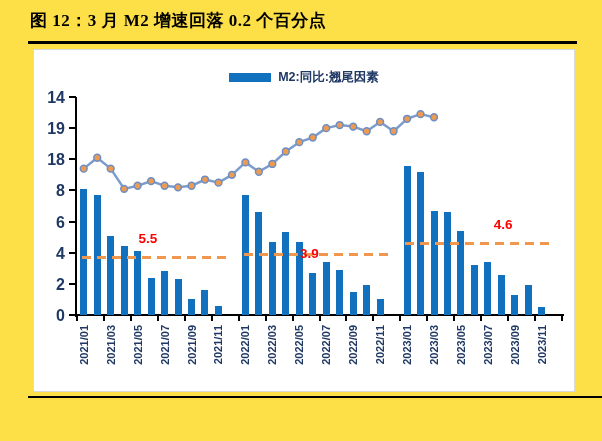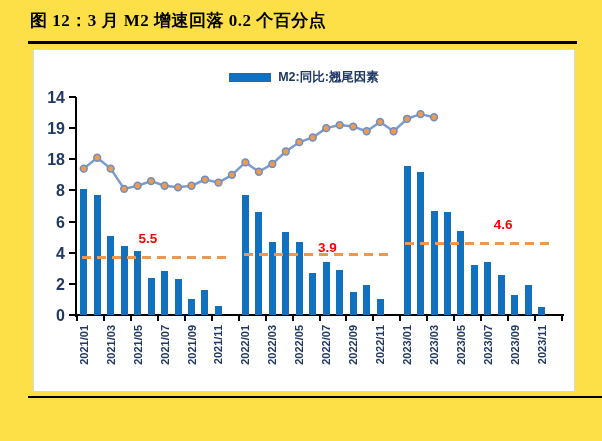--- a/index.html
+++ b/index.html
@@ -126,21 +126,21 @@
       <div class="abs" style="left: 457.458px; top: 230.914px; width: 7px; height: 84.0857px; background: rgb(18, 113, 190);"></div>
       <div class="abs" style="left: 470.931px; top: 265.171px; width: 7px; height: 49.8286px; background: rgb(18, 113, 190);"></div>
       <div class="abs" style="left: 484.403px; top: 262.057px; width: 7px; height: 52.9429px; background: rgb(18, 113, 190);"></div>
       <div class="abs" style="left: 497.875px; top: 274.514px; width: 7px; height: 40.4857px; background: rgb(18, 113, 190);"></div>
       <div class="abs" style="left: 511.347px; top: 294.757px; width: 7px; height: 20.2429px; background: rgb(18, 113, 190);"></div>
       <div class="abs" style="left: 524.819px; top: 285.414px; width: 7px; height: 29.5857px; background: rgb(18, 113, 190);"></div>
       <div class="abs" style="left: 538.292px; top: 307.214px; width: 7px; height: 7.78571px; background: rgb(18, 113, 190);"></div>
       <div class="abs" style="left: 82px; top: 255.886px; width: 147.667px; height: 3px; background: repeating-linear-gradient(90deg, rgb(240, 151, 79) 0px, rgb(240, 151, 79) 9px, transparent 9px, transparent 15px);"></div>
       <div class="abs avg-label" style="left: 147.833px; top: 231.386px; transform: translateX(-50%);">5.5</div>
       <div class="abs" style="left: 243.667px; top: 252.771px; width: 147.667px; height: 3px; background: repeating-linear-gradient(90deg, rgb(240, 151, 79) 0px, rgb(240, 151, 79) 9px, transparent 9px, transparent 15px);"></div>
-      <div class="abs avg-label" style="left: 309.5px; top: 240px; transform: translateX(-50%); margin-left: 18px;">3.9</div>
+      <div class="abs avg-label" style="left: 309.5px; top: 246px; transform: translateX(-50%);">3.9</div>
       <div class="abs" style="left: 405.333px; top: 241.871px; width: 147.667px; height: 3px; background: repeating-linear-gradient(90deg, rgb(240, 151, 79) 0px, rgb(240, 151, 79) 9px, transparent 9px, transparent 15px);"></div>
       <div class="abs avg-label" style="left: 471.167px; top: 217.371px; transform: translateX(-50%); margin-left: 32px;">4.6</div>
       <svg width="602" height="441" style="position: absolute; left: 0px; top: 0px; pointer-events: none;">
         <polyline points="83.73611111111111,168.62857142857143 97.20833333333333,157.72857142857143 110.68055555555556,168.62857142857143 124.15277777777777,188.87142857142857 137.625,185.75714285714284 151.09722222222223,181.0857142857143 164.56944444444446,185.75714285714284 178.04166666666666,187.31428571428575 191.51388888888889,185.75714285714284 204.9861111111111,179.52857142857144 218.45833333333331,182.64285714285714 231.93055555555554,174.85714285714286 245.40277777777777,162.39999999999998 258.875,171.74285714285716 272.3472222222222,163.95714285714288 285.81944444444446,151.5 299.29166666666663,142.15714285714287 312.7638888888889,137.4857142857143 326.2361111111111,128.14285714285714 339.7083333333333,125.02857142857144 353.18055555555554,126.58571428571429 366.65277777777777,131.25714285714284 380.125,121.91428571428571 393.59722222222223,131.25714285714284 407.0694444444444,118.80000000000001 420.54166666666663,114.12857142857143 434.01388888888886,117.24285714285716" fill="none" stroke="#7E9CCB" stroke-width="2.5" stroke-linejoin="round"></polyline>
         <circle cx="83.73611111111111" cy="168.62857142857143" r="3.4" fill="#EE9B52" stroke="#6C8EC4" stroke-width="1.5"></circle>
         <circle cx="97.20833333333333" cy="157.72857142857143" r="3.4" fill="#EE9B52" stroke="#6C8EC4" stroke-width="1.5"></circle>
         <circle cx="110.68055555555556" cy="168.62857142857143" r="3.4" fill="#EE9B52" stroke="#6C8EC4" stroke-width="1.5"></circle>
         <circle cx="124.15277777777777" cy="188.87142857142857" r="3.4" fill="#EE9B52" stroke="#6C8EC4" stroke-width="1.5"></circle>
         <circle cx="137.625" cy="185.75714285714284" r="3.4" fill="#EE9B52" stroke="#6C8EC4" stroke-width="1.5"></circle>
         <circle cx="151.09722222222223" cy="181.0857142857143" r="3.4" fill="#EE9B52" stroke="#6C8EC4" stroke-width="1.5"></circle>

